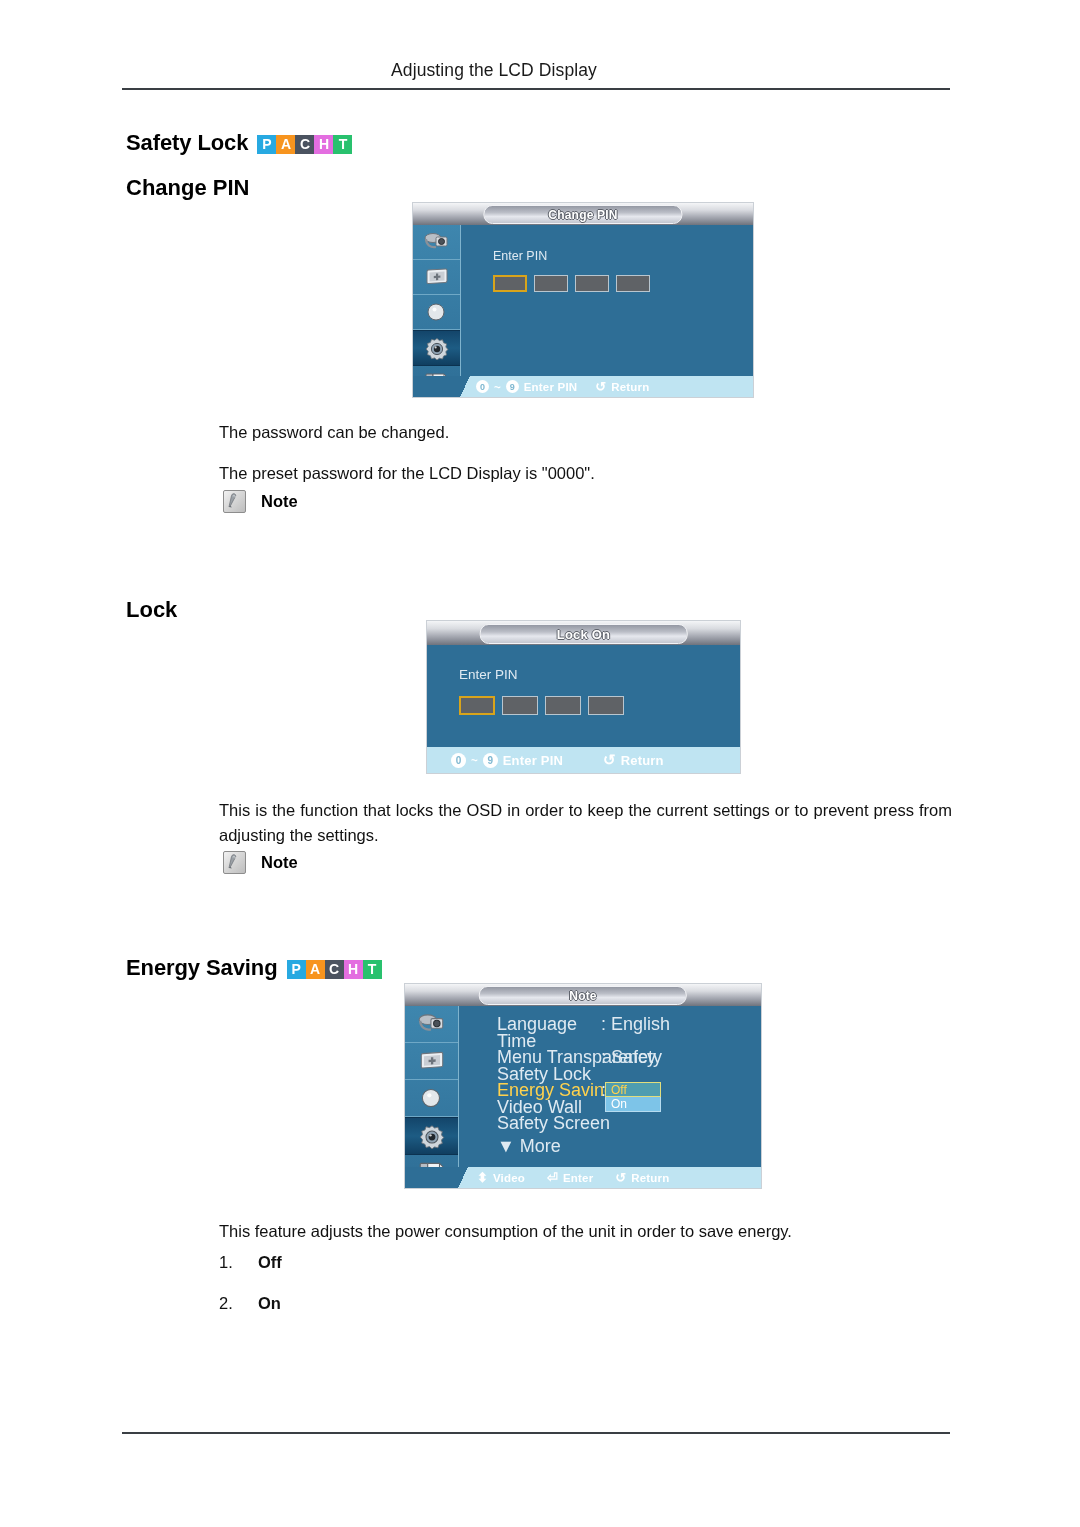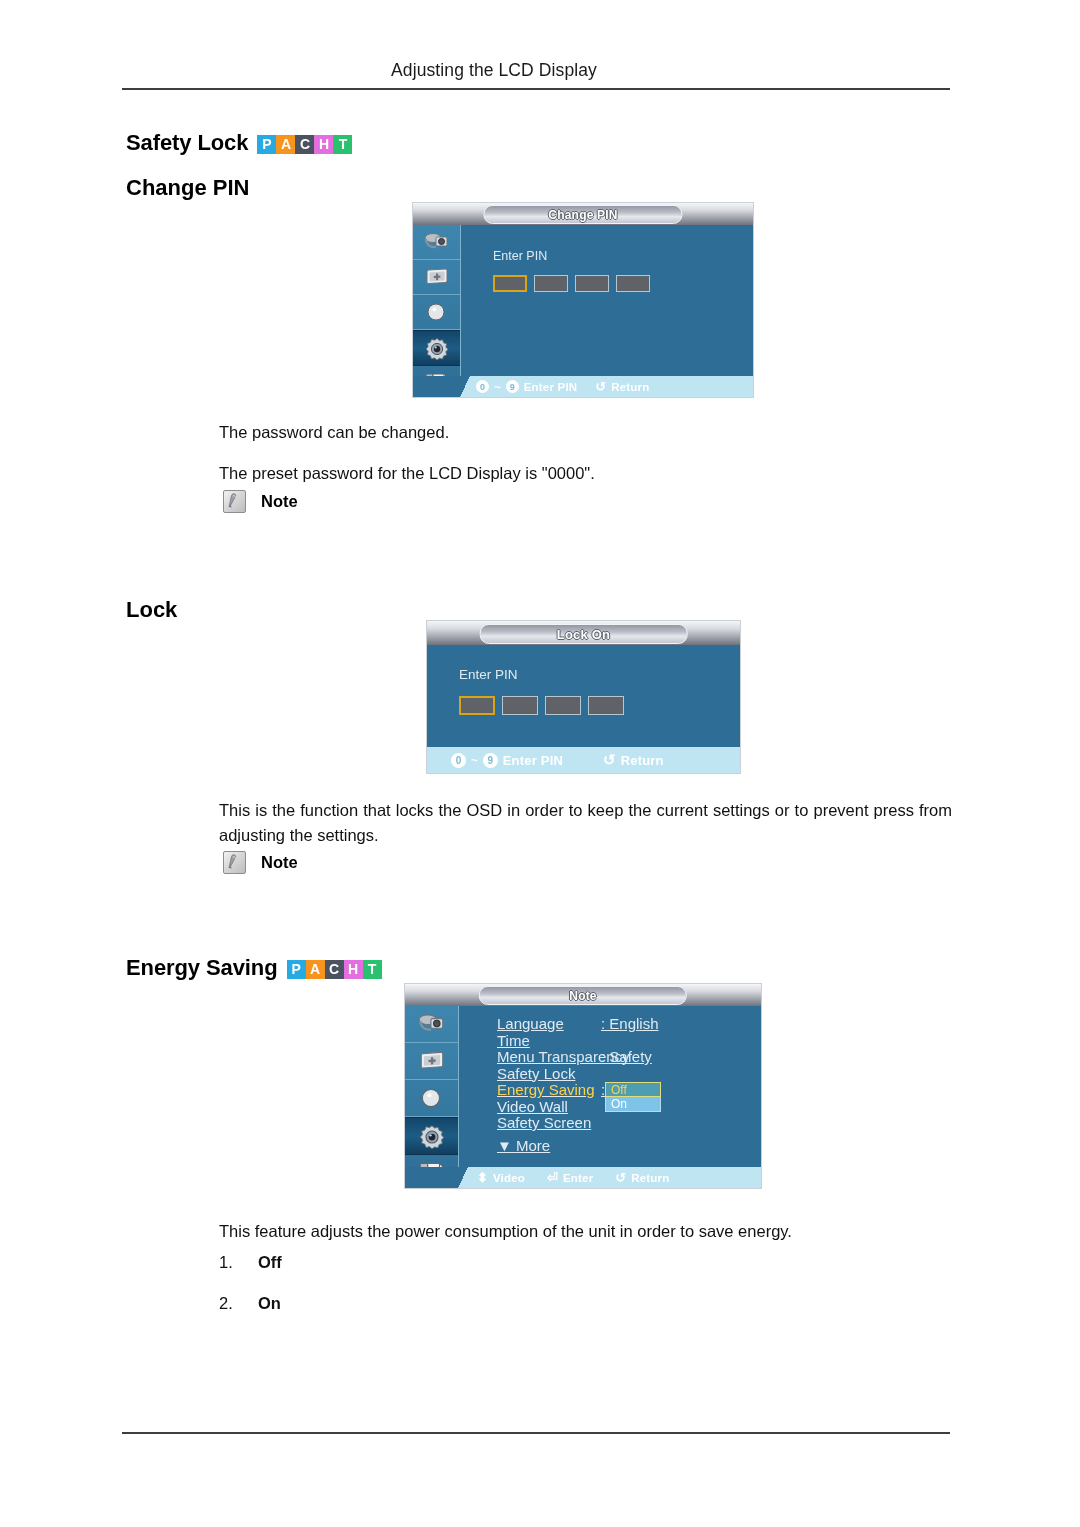--- a/index.html
+++ b/index.html
@@ -278,24 +278,23 @@
     font-weight: bold;
     display: flex; align-items: center; justify-content: center;
   }
   .ftxt { color: #ffffff; font-weight: bold; letter-spacing: .2px; }
   .tilde { color:#ffffff; font-weight:bold; }
   .retico { font-size: 13px; color: #ffffff; font-weight: bold; }
 
   
   .menu-list {
     position: absolute;
-    font-size: 15px;
+    font-size: 18px;
     color: #dfeaf2;
     line-height: 16.5px;
-    text-decoration: underline;
   }
   .menu-row { display: flex; white-space: nowrap; }
   .menu-row .mlabel { width: 104px; }
   .menu-row .mval { }
   .menu-row.hl .mlabel { color: #ffd24d; }
   .menu-more { margin-top: 6px; color: #dfeaf2; }
 
   .dropdown {
     position: absolute;
     width: 56px;

